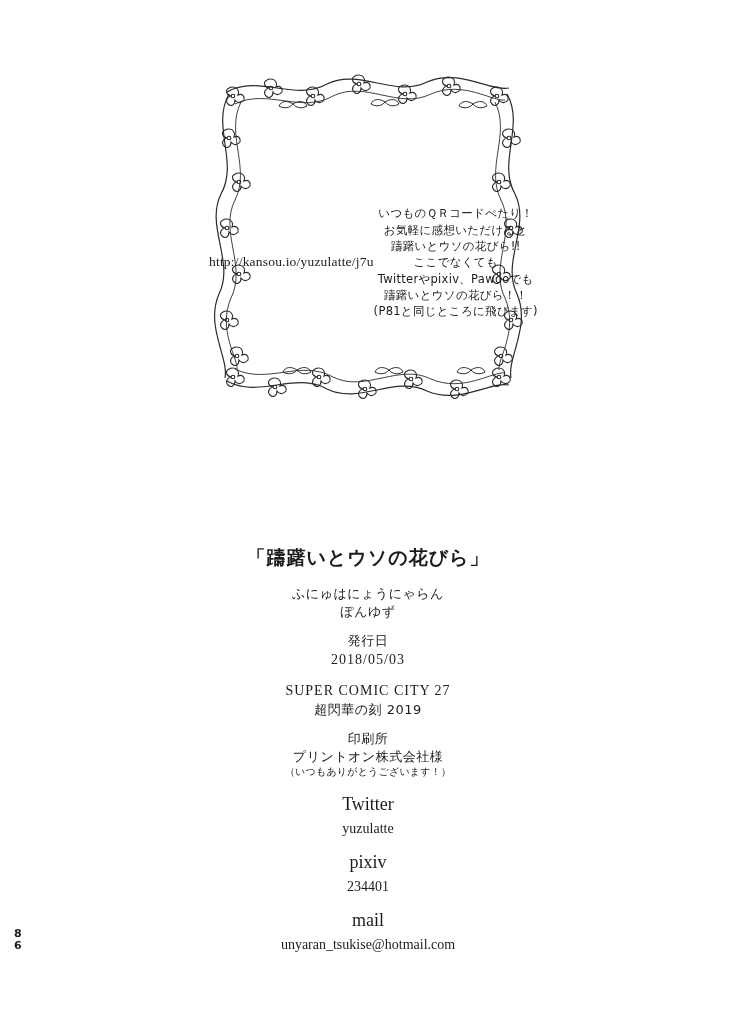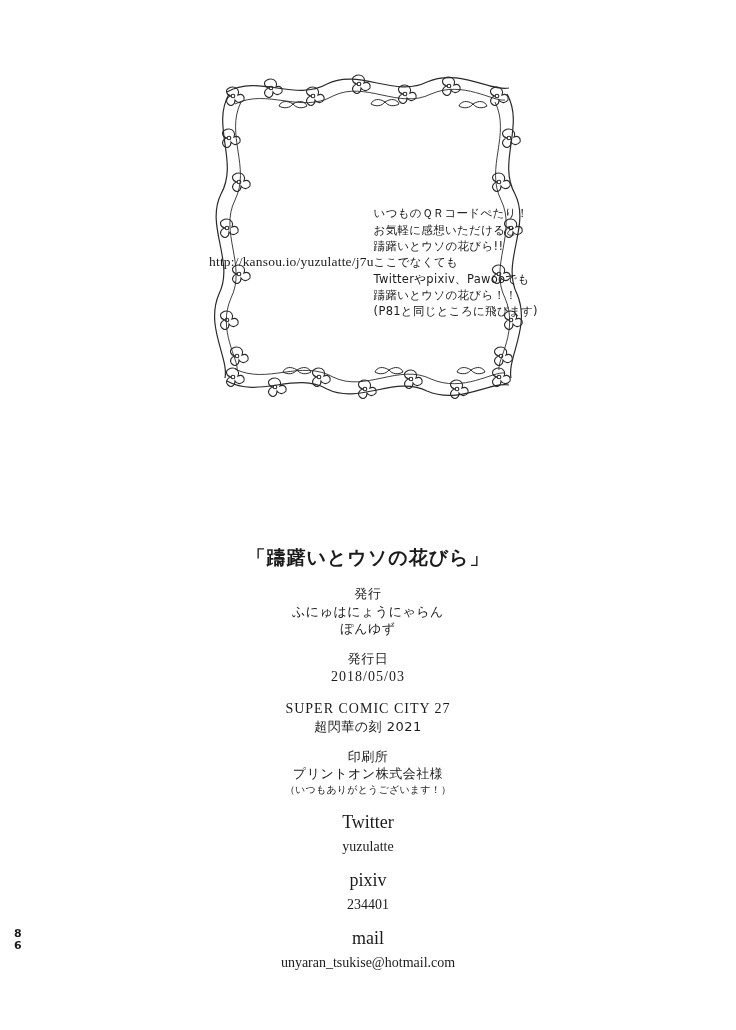--- a/index.html
+++ b/index.html
@@ -49,20 +49,21 @@
     margin-top: 12px;
     font-size: 13.5px;
     letter-spacing: 0.2px;
     color: #1b1b1b;
     font-family: "Liberation Serif", serif;
   }
   .qr-note {
     margin-top: 14px;
     font-size: 11.5px;
     line-height: 1.42;
+    text-align: center;
     font-family: "DejaVu Sans", sans-serif;
     color: #1b1b1b;
     letter-spacing: 0.3px;
   }
   .qr-note div { white-space: nowrap; }
 
   
   .colophon {
     position: absolute;
     left: 0;
@@ -324,33 +325,32 @@
       <div>(P81と同じところに飛びます)</div>
     </div>
   </div>
 </div>
 
 <div class="colophon">
 
   <div class="colophon-title">「躊躇いとウソの花びら」</div>
 
   <div class="c-group">
-    <div class="c-head">発行</div>
     <div class="c-line">ふにゅはにょうにゃらん</div>
     <div class="c-line">ぽんゆず</div>
   </div>
 
   <div class="c-group">
     <div class="c-head">発行日</div>
     <div class="c-line-latin">2018/05/03</div>
   </div>
 
   <div class="c-group">
     <div class="c-line-latin">SUPER COMIC CITY 27</div>
-    <div class="c-line">超閃華の刻 2021</div>
+    <div class="c-line">超閃華の刻 2019</div>
   </div>
 
   <div class="c-group">
     <div class="c-head">印刷所</div>
     <div class="c-line">プリントオン株式会社様</div>
     <div class="c-small">（いつもありがとうございます！）</div>
   </div>
 
   <div class="c-group sns">
     <div class="c-label-latin">Twitter</div>

